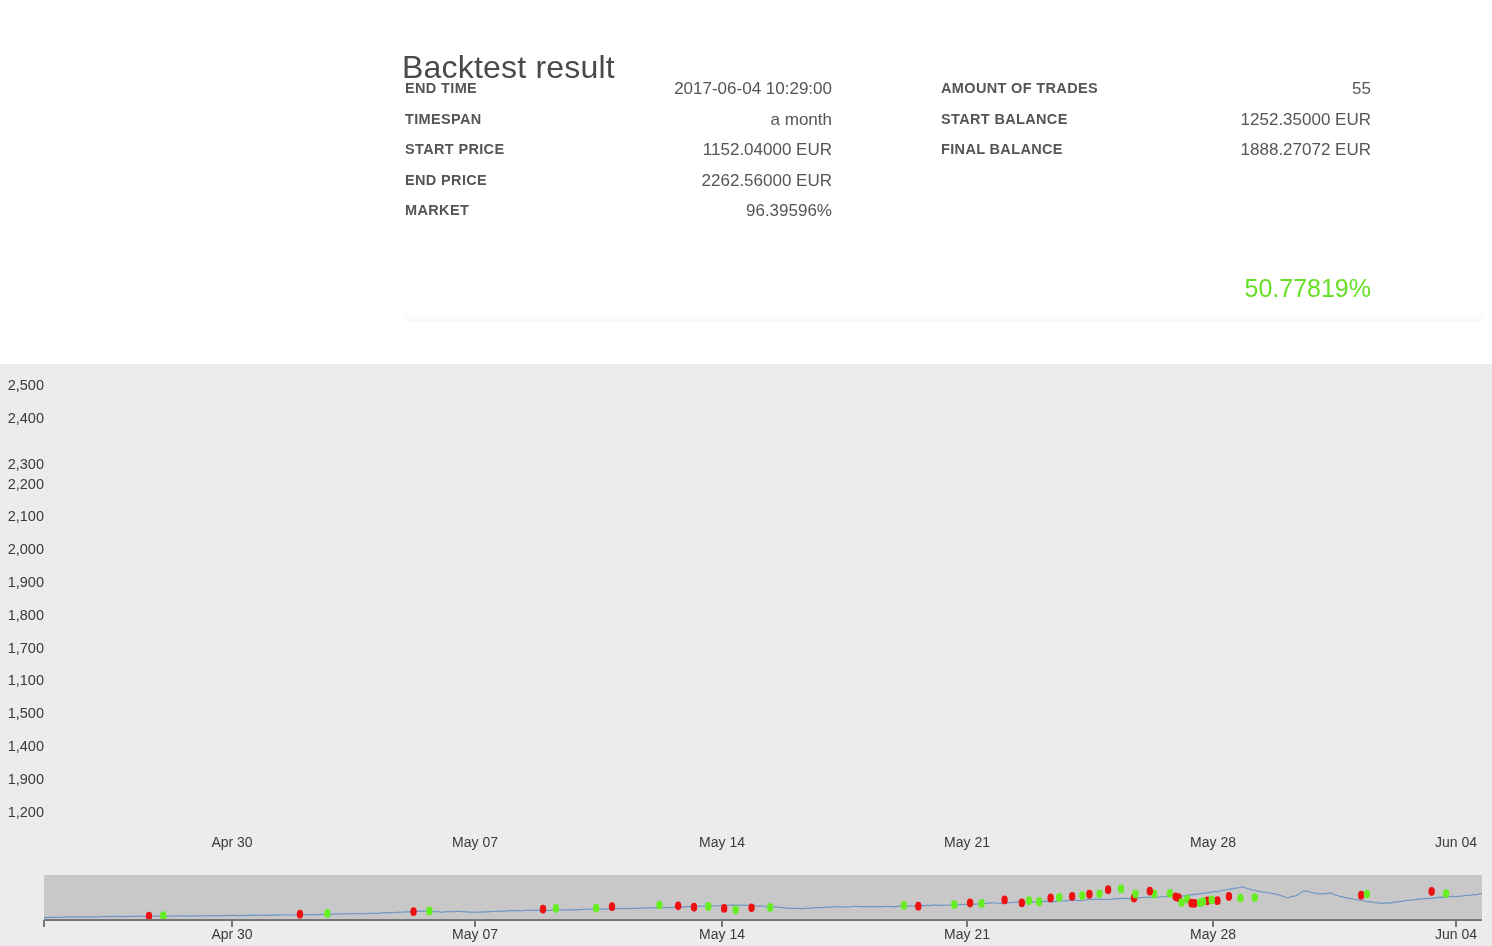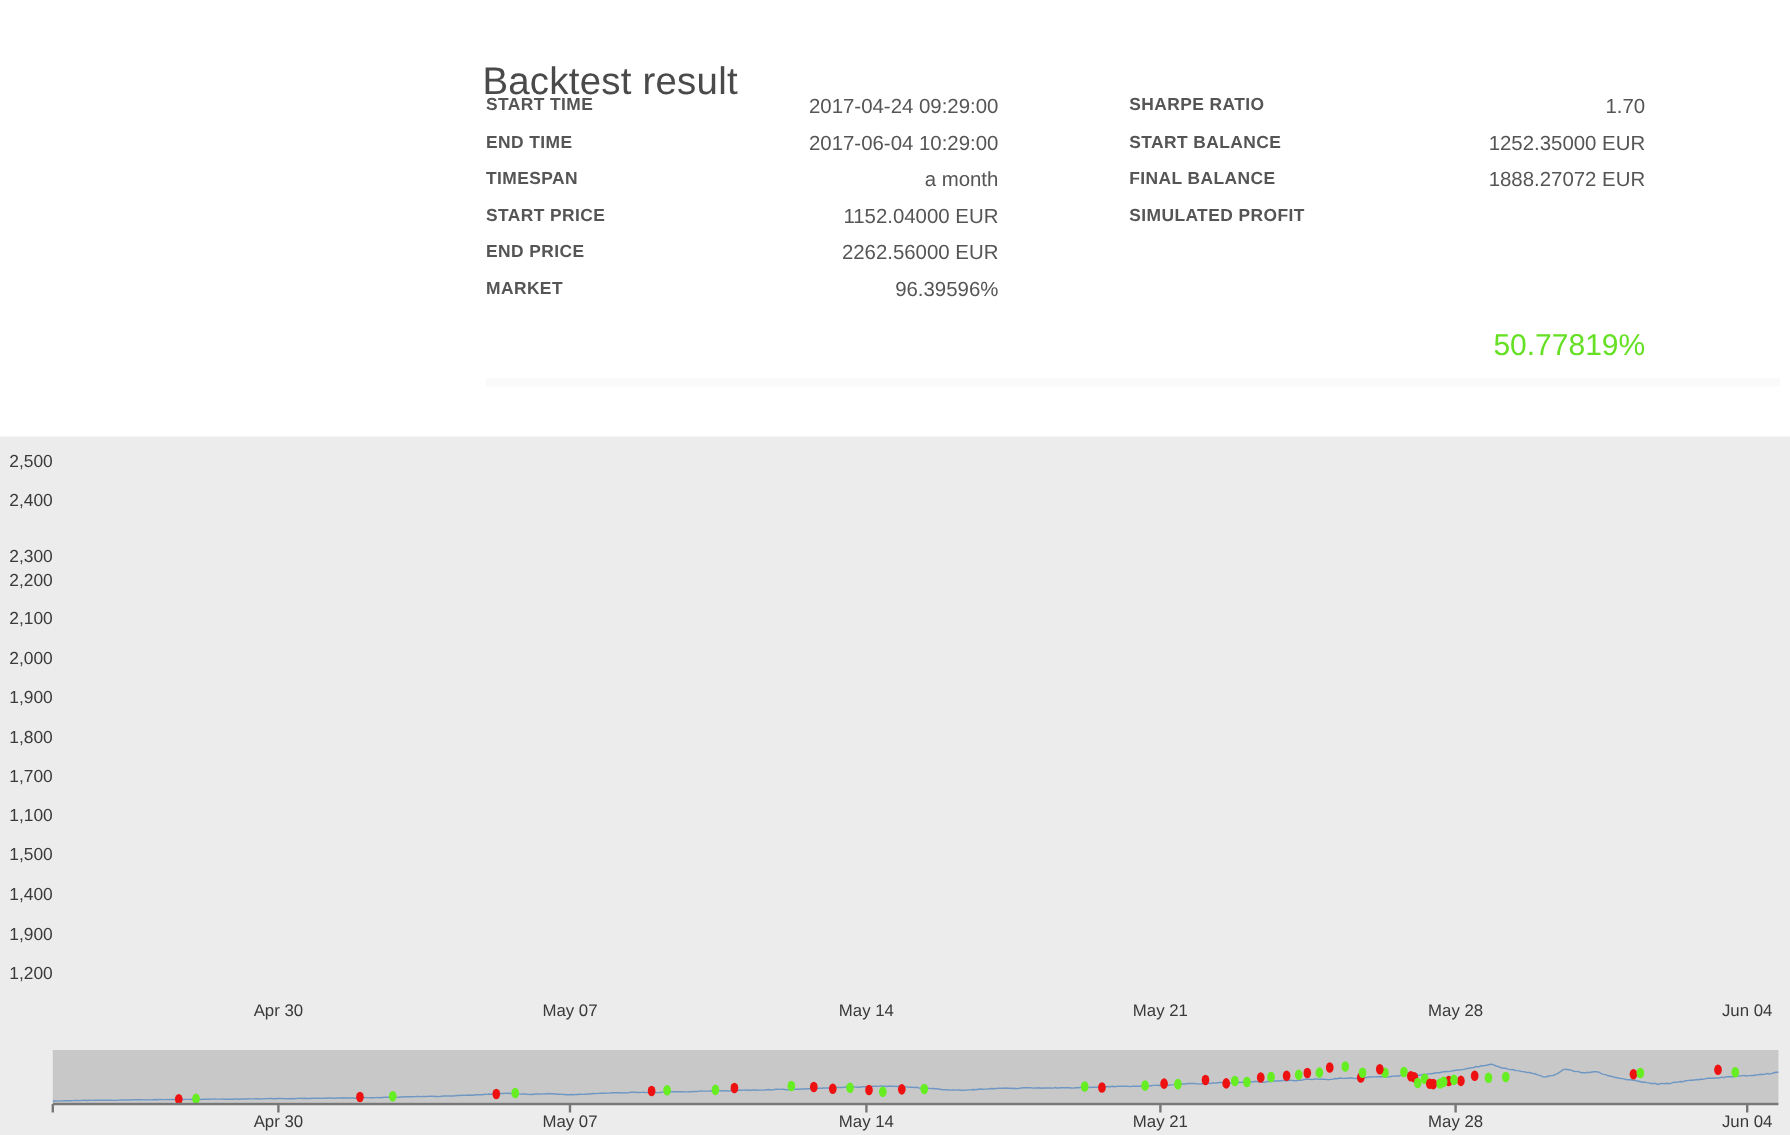--- a/index.html
+++ b/index.html
@@ -70,24 +70,20 @@
   svg{display:block;}
 </style>
 </head>
 <body>
 
 <div id="summary">
   <div id="page-title">Backtest result</div>
 
   <div class="stat-col" id="col-left">
     <div class="stat-row">
-      <span class="stat-label">START TIME</span>
-      <span class="stat-value">2017-04-24 09:29:00</span>
-    </div>
-    <div class="stat-row">
       <span class="stat-label">END TIME</span>
       <span class="stat-value">2017-06-04 10:29:00</span>
     </div>
     <div class="stat-row">
       <span class="stat-label">TIMESPAN</span>
       <span class="stat-value">a month</span>
     </div>
     <div class="stat-row">
       <span class="stat-label">START PRICE</span>
       <span class="stat-value">1152.04000 EUR</span>
@@ -97,34 +93,30 @@
       <span class="stat-value">2262.56000 EUR</span>
     </div>
     <div class="stat-row">
       <span class="stat-label">MARKET</span>
       <span class="stat-value">96.39596%</span>
     </div>
   </div>
 
   <div class="stat-col" id="col-right">
     <div class="stat-row">
-      <span class="stat-label">SHARPE RATIO</span>
-      <span class="stat-value">1.70</span>
+      <span class="stat-label">AMOUNT OF TRADES</span>
+      <span class="stat-value">55</span>
     </div>
     <div class="stat-row">
       <span class="stat-label">START BALANCE</span>
       <span class="stat-value">1252.35000 EUR</span>
     </div>
     <div class="stat-row">
       <span class="stat-label">FINAL BALANCE</span>
       <span class="stat-value">1888.27072 EUR</span>
-    </div>
-    <div class="stat-row">
-      <span class="stat-label">SIMULATED PROFIT</span>
-      <span class="stat-value"></span>
     </div>
     <div id="profit-value">50.77819%</div>
   </div>
 
   <div id="divider"></div>
 </div>
 
 <div id="chart">
   <div id="plot-bg"></div>
   <svg id="chart-svg" width="1492" height="496">

